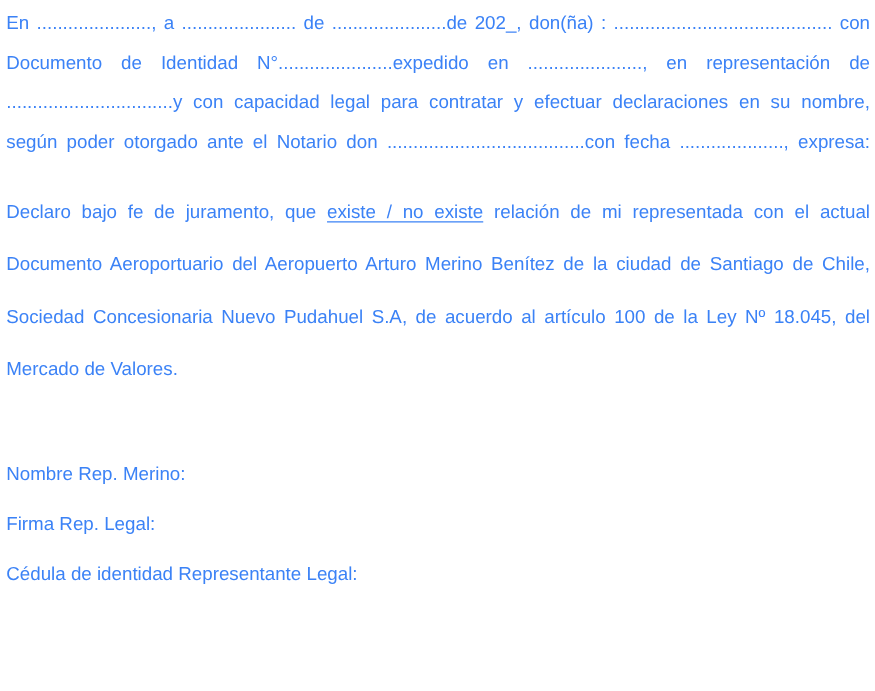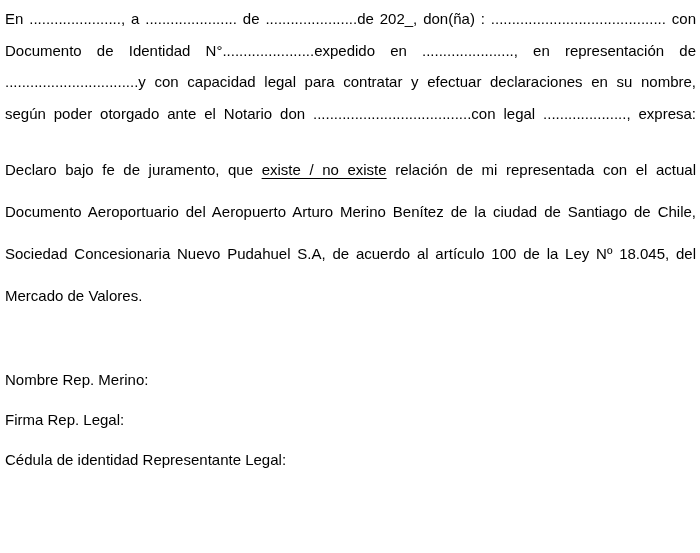--- a/index.html
+++ b/index.html
@@ -10,21 +10,21 @@
     }
     .page {
       position: relative;
       width: 700px;
       height: 553px;
       box-sizing: border-box;
       padding: 3px 4px 0 5px;
       background: #ffffff;
       font-family: "Liberation Sans", sans-serif;
       font-size: 15px;
-      color: #000000;
+      color: #3b82f6;
       overflow: hidden;
     }
     .para .line {
       width: 100%;
     }
     .p1 .line {
       line-height: 31.7px;
       height: 31.7px;
     }
     .p2 {
@@ -57,21 +57,21 @@
   </style>
 </head>
 <body>
 
 <div class="page">
 
   <div class="para p1">
     <div class="line just">En ......................, a ...................... de ......................de 202_, don(ña) : .......................................... con</div>
     <div class="line just">Documento de Identidad N°......................expedido en ......................, en representación de</div>
     <div class="line just">................................y con capacidad legal para contratar y efectuar declaraciones en su nombre,</div>
-    <div class="line just">según poder otorgado ante el Notario don ......................................con legal ...................., expresa:</div>
+    <div class="line just">según poder otorgado ante el Notario don ......................................con fecha ...................., expresa:</div>
   </div>
 
   <div class="para p2">
     <div class="line just"><span>Declaro bajo fe de juramento, que </span><span class="u">existe / no existe</span><span> relación de mi representada con el actual</span></div>
     <div class="line just">Documento Aeroportuario del Aeropuerto Arturo Merino Benítez de la ciudad de Santiago de Chile,</div>
     <div class="line just">Sociedad Concesionaria Nuevo Pudahuel S.A, de acuerdo al artículo 100 de la Ley Nº 18.045, del</div>
     <div class="line left">Mercado de Valores.</div>
   </div>
 
   <div class="form">

